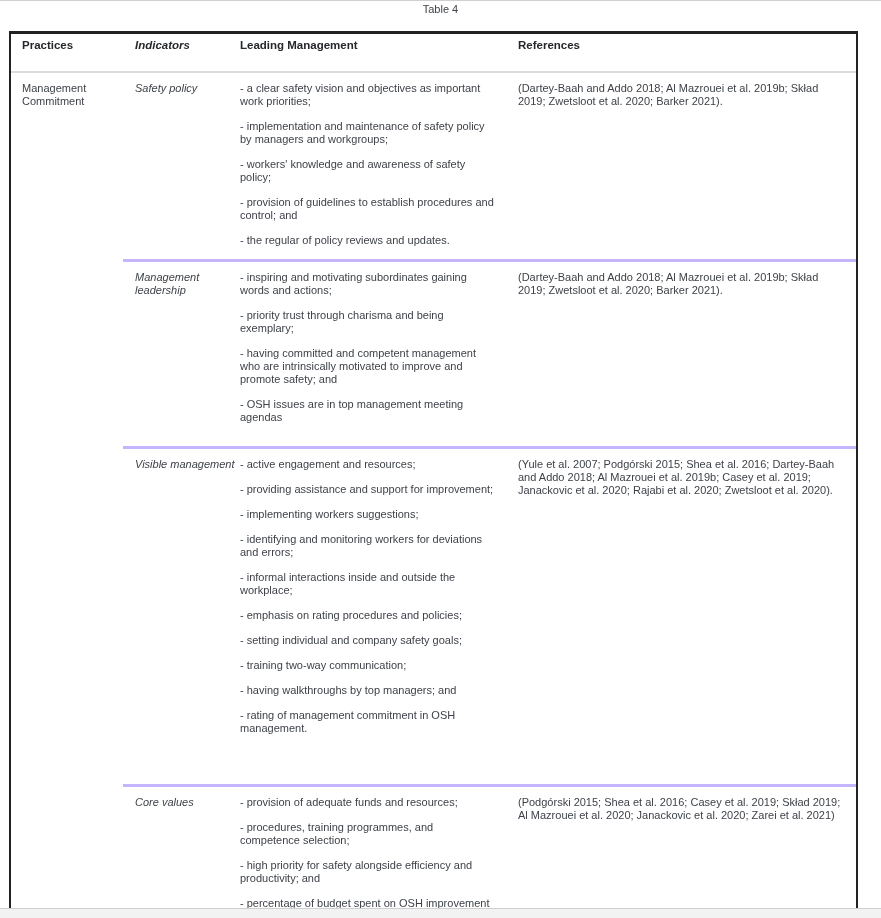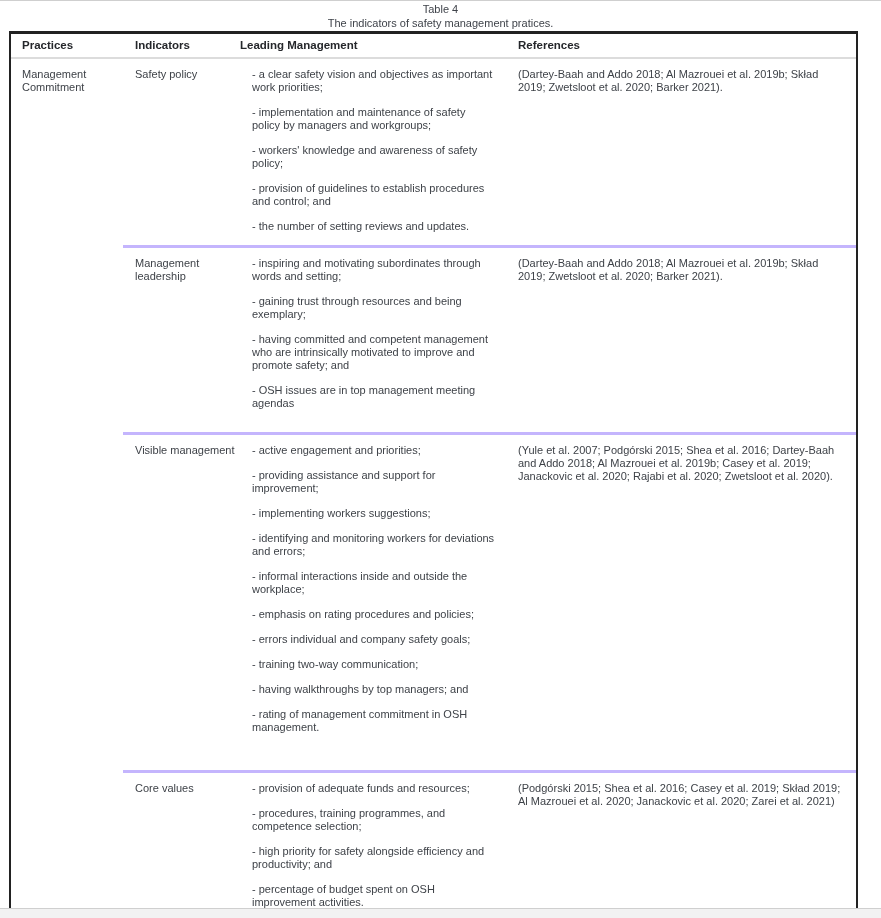--- a/index.html
+++ b/index.html
@@ -48,53 +48,52 @@
     border-collapse: collapse;
     table-layout: fixed;
     width: 845px;
   }
   th, td {
     vertical-align: top;
     text-align: left;
     font-weight: normal;
     padding: 0;
   }
-  thead tr { height: 24px; margin-left: 35px; }
+  thead tr { height: 38px; margin-left: 35px; }
   th {
     font-weight: bold;
     font-size: 11.5px;
     color: #25272b;
     padding-top: 5px;
     border-bottom: 2px solid #dcdcdc;
   }
   .pad-c1 { padding-left: 11px; }
-  .pad-c2 { padding-left: 12px; }
+  .pad-c2 { padding-left: 12px; font-style: italic; }
   .pad-c3 { padding-right: 22px; }
   .pad-c4 { padding-right: 10px; }
   tbody td { padding-top: 9px; }
   tr.r1 { height: 179px; }
   tr.r2 { height: 187px; }
   tr.r3 { height: 338px; }
   tr.r2 td, tr.r3 td, tr.r4 td {
     border-top: 3px solid #c4b5fd;
   }
   td.practices { border-top: none; }
   .leading p {
-    margin: 0 0 12px 12px;
+    margin: 0 0 12px 0;
   }
 </style>
 </head>
 <body>
 
 <div class="page">
   <div class="top-hairline"></div>
 
   <div class="caption">
     <div>Table 4</div>
-    <div>The indicators of safety management pratices.</div>
   </div>
 
   <div class="table-frame">
     <table>
       <colgroup>
         <col style="width:112px">
         <col style="width:117px">
         <col style="width:278px">
         <col style="width:338px">
       </colgroup>
@@ -108,44 +107,44 @@
       </thead>
       <tbody>
         <tr class="r1">
           <td class="practices pad-c1" rowspan="4">Management Commitment</td>
           <td class="pad-c2">Safety policy</td>
           <td class="leading pad-c3">
               <p>- a clear safety vision and objectives as important work priorities;</p>
               <p>- implementation and maintenance of safety policy by managers and workgroups;</p>
               <p>- workers' knowledge and awareness of safety policy;</p>
               <p>- provision of guidelines to establish procedures and control; and</p>
-              <p>- the number of setting reviews and updates.</p>
+              <p>- the regular of policy reviews and updates.</p>
             </td>
           <td class="pad-c4">(Dartey-Baah and Addo 2018; Al Mazrouei et al. 2019b; Skład 2019; Zwetsloot et al. 2020; Barker 2021).</td>
         </tr>
         <tr class="r2">
           <td class="pad-c2">Management leadership</td>
           <td class="leading pad-c3">
-              <p>- inspiring and motivating subordinates through words and setting;</p>
-              <p>- gaining trust through resources and being exemplary;</p>
+              <p>- inspiring and motivating subordinates gaining words and actions;</p>
+              <p>- priority trust through charisma and being exemplary;</p>
               <p>- having committed and competent management who are intrinsically motivated to improve and promote safety; and</p>
               <p>- OSH issues are in top management meeting agendas</p>
             </td>
           <td class="pad-c4">(Dartey-Baah and Addo 2018; Al Mazrouei et al. 2019b; Skład 2019; Zwetsloot et al. 2020; Barker 2021).</td>
         </tr>
         <tr class="r3">
           <td class="pad-c2">Visible management</td>
           <td class="leading pad-c3">
-              <p>- active engagement and priorities;</p>
+              <p>- active engagement and resources;</p>
               <p>- providing assistance and support for improvement;</p>
               <p>- implementing workers suggestions;</p>
               <p>- identifying and monitoring workers for deviations and errors;</p>
               <p>- informal interactions inside and outside the workplace;</p>
               <p>- emphasis on rating procedures and policies;</p>
-              <p>- errors individual and company safety goals;</p>
+              <p>- setting individual and company safety goals;</p>
               <p>- training two-way communication;</p>
               <p>- having walkthroughs by top managers; and</p>
               <p>- rating of management commitment in OSH management.</p>
             </td>
           <td class="pad-c4">(Yule et al. 2007; Podgórski 2015; Shea et al. 2016; Dartey-Baah and Addo 2018; Al Mazrouei et al. 2019b; Casey et al. 2019; Janackovic et al. 2020; Rajabi et al. 2020; Zwetsloot et al. 2020).</td>
         </tr>
         <tr class="r4">
           <td class="pad-c2">Core values</td>
           <td class="leading pad-c3">
               <p>- provision of adequate funds and resources;</p>

